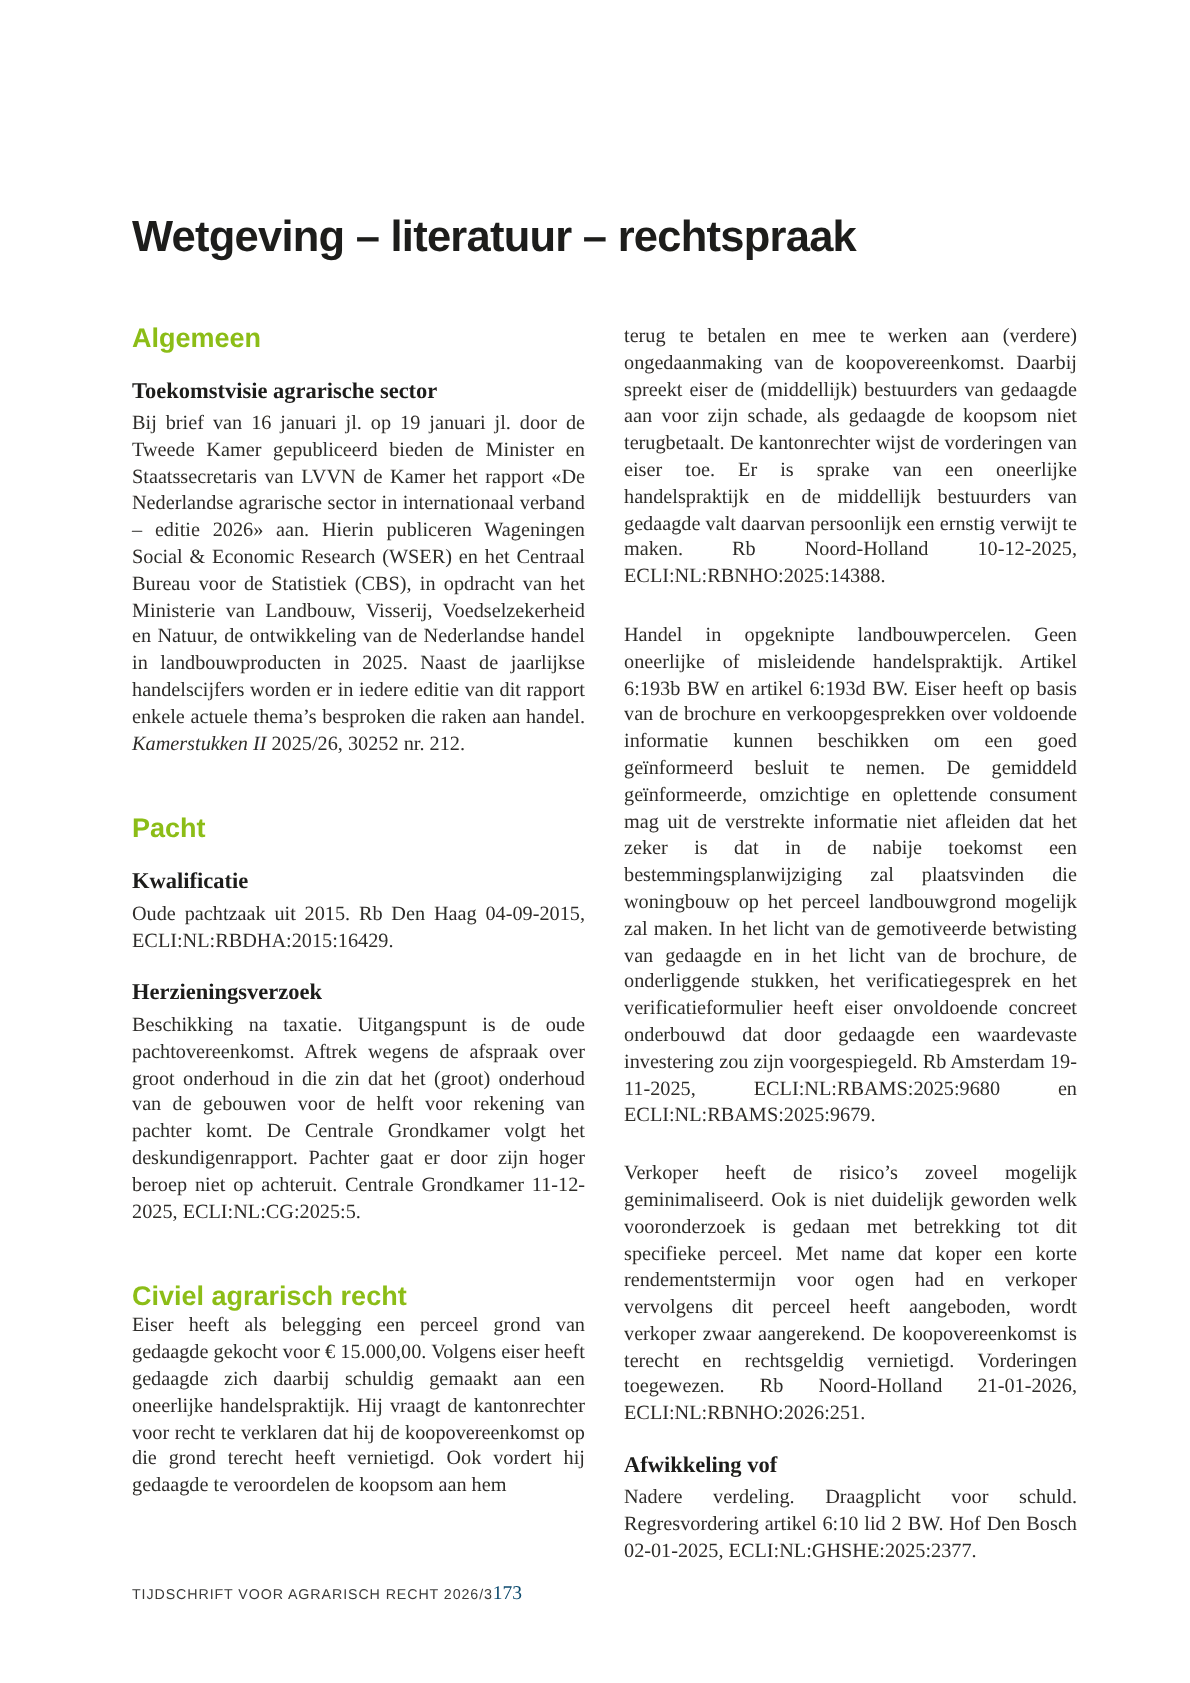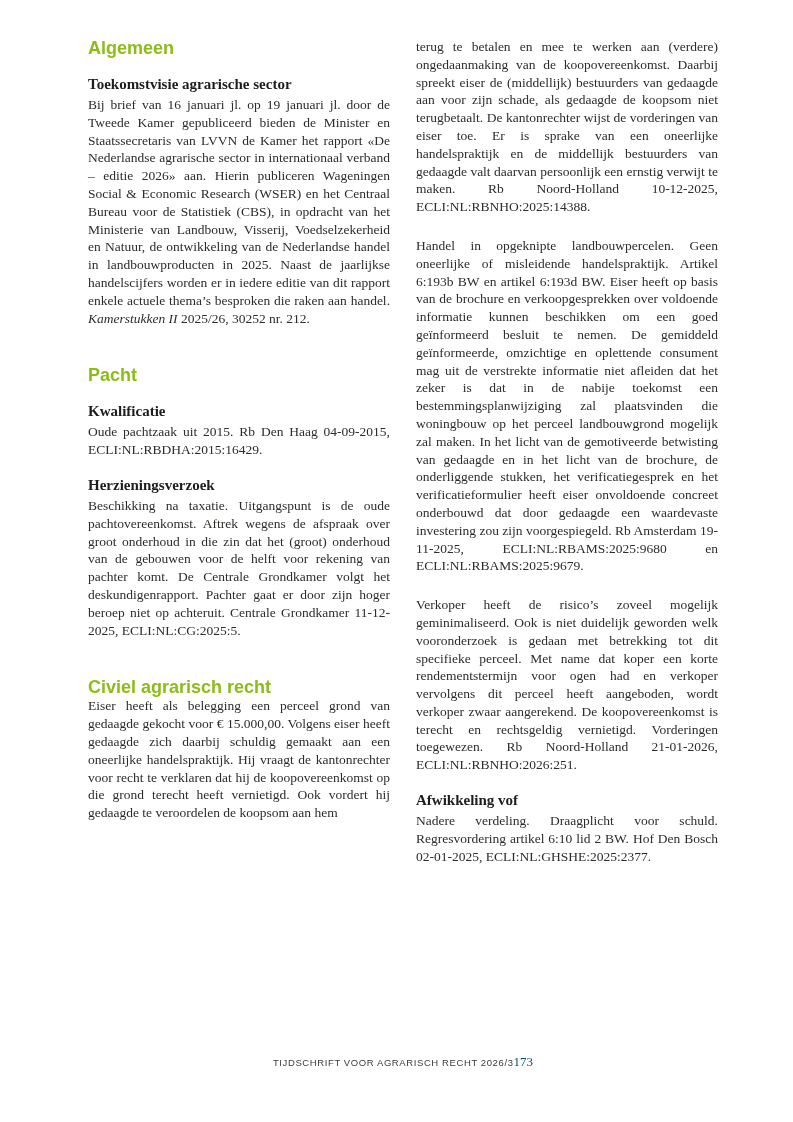--- a/index.html
+++ b/index.html
@@ -60,21 +60,21 @@
     -webkit-hyphens: auto;
   }
   p.body-text.no-gap { margin-bottom: 0; }
   .italic { font-style: italic; }
   .footer {
     position: absolute;
     left: 88px;
     top: 1054px;
     width: 630px;
     display: flex;
-    justify-content: center;
+    justify-content: flex-start;
     align-items: baseline;
   }
   .footer-journal {
     font-family: "Liberation Sans", sans-serif;
     font-size: 9.5px;
     letter-spacing: 0.6px;
     font-weight: normal;
     color: #3b3b3a;
     text-transform: uppercase;
   }
@@ -83,20 +83,21 @@
     font-size: 13px;
     color: #0c4a6e;
   }
 </style>
 </head>
 <body>
 
 <div class="page">
   <div class="content">
 
+    <h1 class="page-title">Wetgeving – literatuur – rechtspraak</h1>
 
     <div class="columns">
 
       <div class="col">
 
         <h2 class="section-heading first">Algemeen</h2>
 
         <h3 class="entry-title">Toekomstvisie agrarische sector</h3>
         <p class="body-text no-gap"><span>Bij brief van 16 januari jl. op 19 januari jl. door de Tweede Kamer gepubliceerd bieden de Minister en Staatssecretaris van LVVN de Kamer het rapport «De Nederlandse agrarische sector in internationaal verband – editie 2026» aan. Hierin publiceren Wageningen Social &amp; Economic Research (WSER) en het Centraal Bureau voor de Statistiek (CBS), in opdracht van het Ministerie van Landbouw, Visserij, Voedselzekerheid en Natuur, de ontwikkeling van de Nederlandse handel in landbouwproducten in 2025. Naast de jaarlijkse handelscijfers worden er in iedere editie van dit rapport enkele actuele thema’s besproken die raken aan handel. </span><span class="italic">Kamerstukken II</span><span> 2025/26, 30252 nr. 212.</span></p>
 

